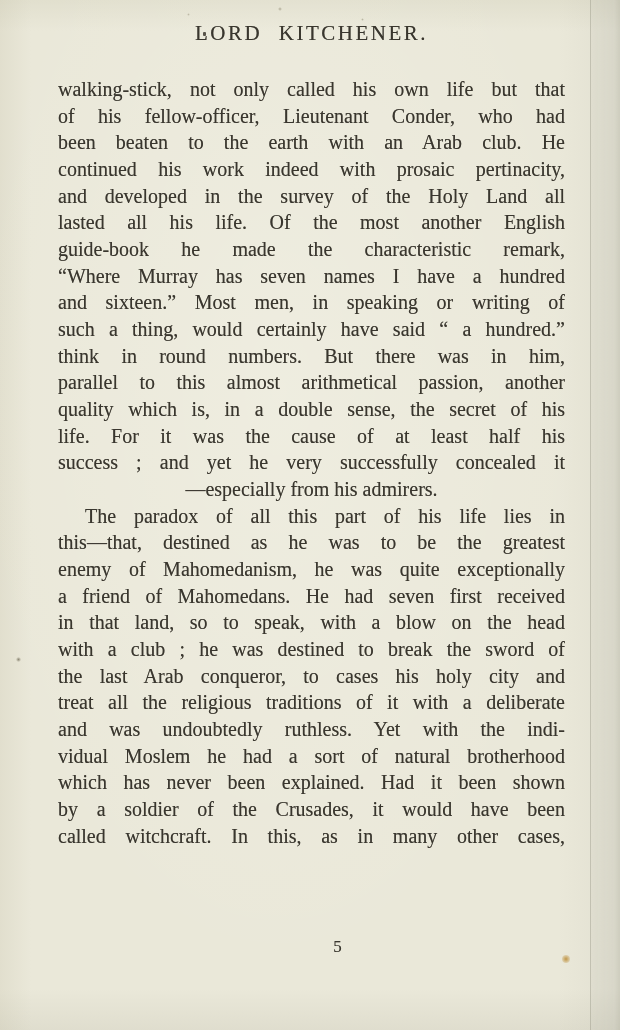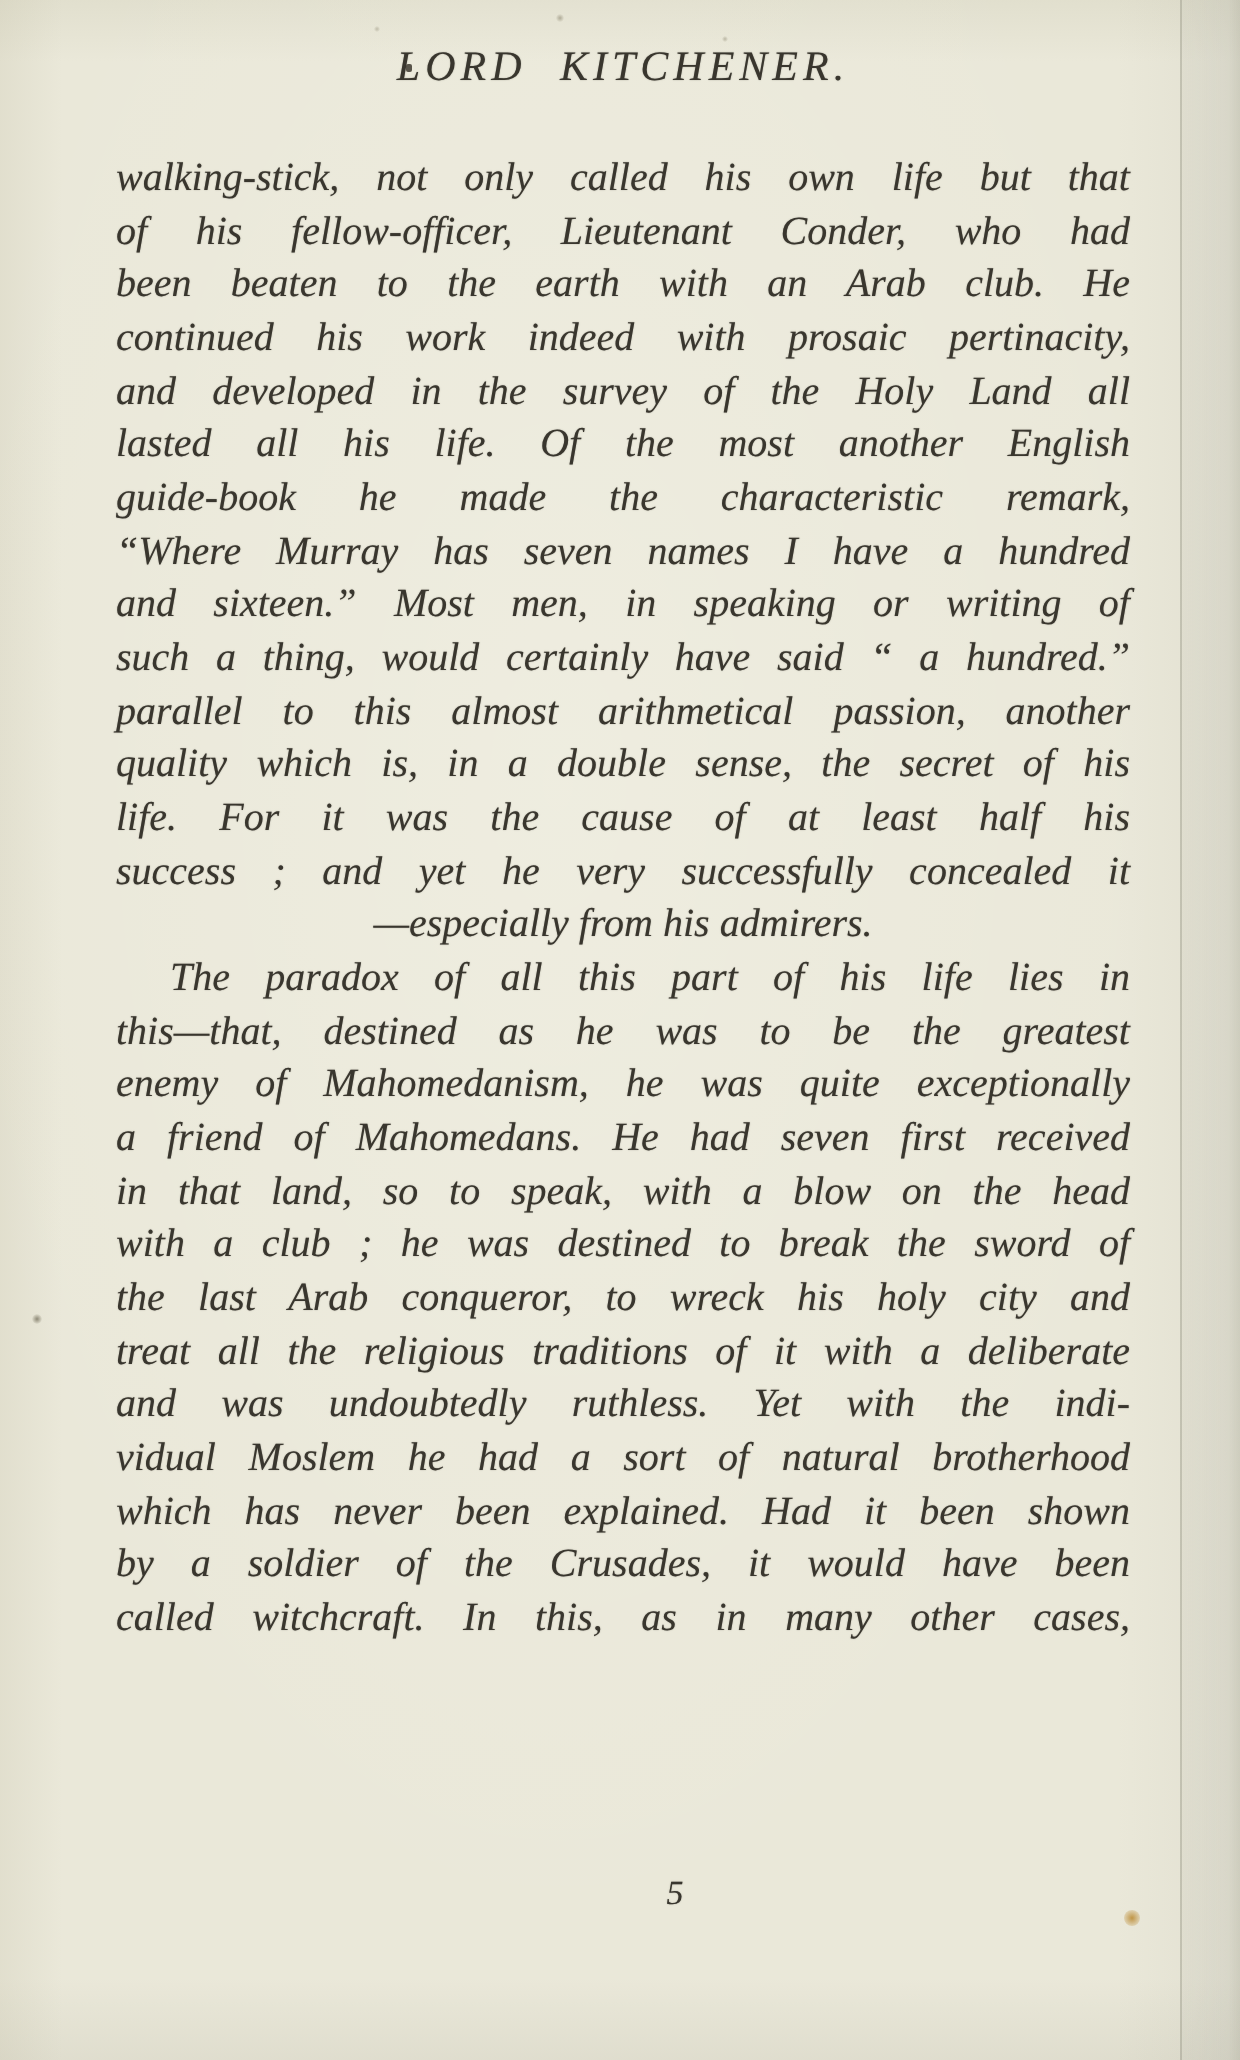--- a/index.html
+++ b/index.html
@@ -12,21 +12,20 @@
     width: 620px;
     height: 1030px;
     overflow: hidden;
     background:
       radial-gradient(ellipse at 45% 38%, rgba(255,255,248,0.22), rgba(0,0,0,0) 65%),
       linear-gradient(to right, rgba(190,185,160,0.20), rgba(0,0,0,0) 5%, rgba(0,0,0,0) 90%, rgba(150,150,138,0.10)),
       linear-gradient(to bottom, rgba(185,183,155,0.18), rgba(0,0,0,0) 3%, rgba(0,0,0,0) 96%, rgba(168,166,148,0.16)),
       var(--paper, #eae8d9);
     font-family: "Liberation Serif", "DejaVu Serif", serif;
     color: var(--ink, #39362e);
-    font-style: italic;
   }
   .page-edge {
     position: absolute;
     top: 0;
     right: 0;
     width: 29px;
     height: 100%;
     background: linear-gradient(to right, rgba(165,165,155,0.10), rgba(172,172,162,0.18) 80%, rgba(150,150,135,0.26));
     border-left: 1px solid rgba(110,110,92,0.16);
   }
@@ -119,34 +118,35 @@
         <div class="line just">walking-stick, not only called his own life but that</div>
         <div class="line just">of his fellow-officer, Lieutenant Conder, who had</div>
         <div class="line just">been beaten to the earth with an Arab club.  He</div>
         <div class="line just">continued his work indeed with prosaic pertinacity,</div>
         <div class="line just">and developed in the survey of the Holy Land all</div>
         <div class="line just">lasted all his life.  Of the most another English</div>
         <div class="line just">guide-book he made the characteristic remark,</div>
         <div class="line just">“Where Murray has seven names I have a hundred</div>
         <div class="line just">and sixteen.”  Most men, in speaking or writing of</div>
         <div class="line just">such a thing, would certainly have said “ a hundred.”</div>
+        <div class="line just">think in round numbers.  But there was in him,</div>
         <div class="line just">parallel to this almost arithmetical passion, another</div>
         <div class="line just">quality which is, in a double sense, the secret of his</div>
         <div class="line just">life.  For it was the cause of at least half his</div>
         <div class="line just">success ; and yet he very successfully concealed it</div>
         <div class="line">—especially from his admirers.</div>
       </div>
       <div class="para">
         <div class="line just indent">The paradox of all this part of his life lies in</div>
         <div class="line just">this—that, destined as he was to be the greatest</div>
         <div class="line just">enemy of Mahomedanism, he was quite exceptionally</div>
         <div class="line just">a friend of Mahomedans.  He had seven first received</div>
         <div class="line just">in that land, so to speak, with a blow on the head</div>
         <div class="line just">with a club ; he was destined to break the sword of</div>
-        <div class="line just">the last Arab conqueror, to wreck his holy city and</div>
+        <div class="line just">the last Arab conqueror, to cases his holy city and</div>
         <div class="line just">treat all the religious traditions of it with a deliberate</div>
         <div class="line just">and was undoubtedly ruthless.  Yet with the indi-</div>
         <div class="line just">vidual Moslem he had a sort of natural brotherhood</div>
         <div class="line just">which has never been explained.  Had it been shown</div>
         <div class="line just">by a soldier of the Crusades, it would have been</div>
         <div class="line just">called witchcraft.  In this, as in many other cases,</div>
       </div>
     </div>
 
   <div class="page-number">5</div>

